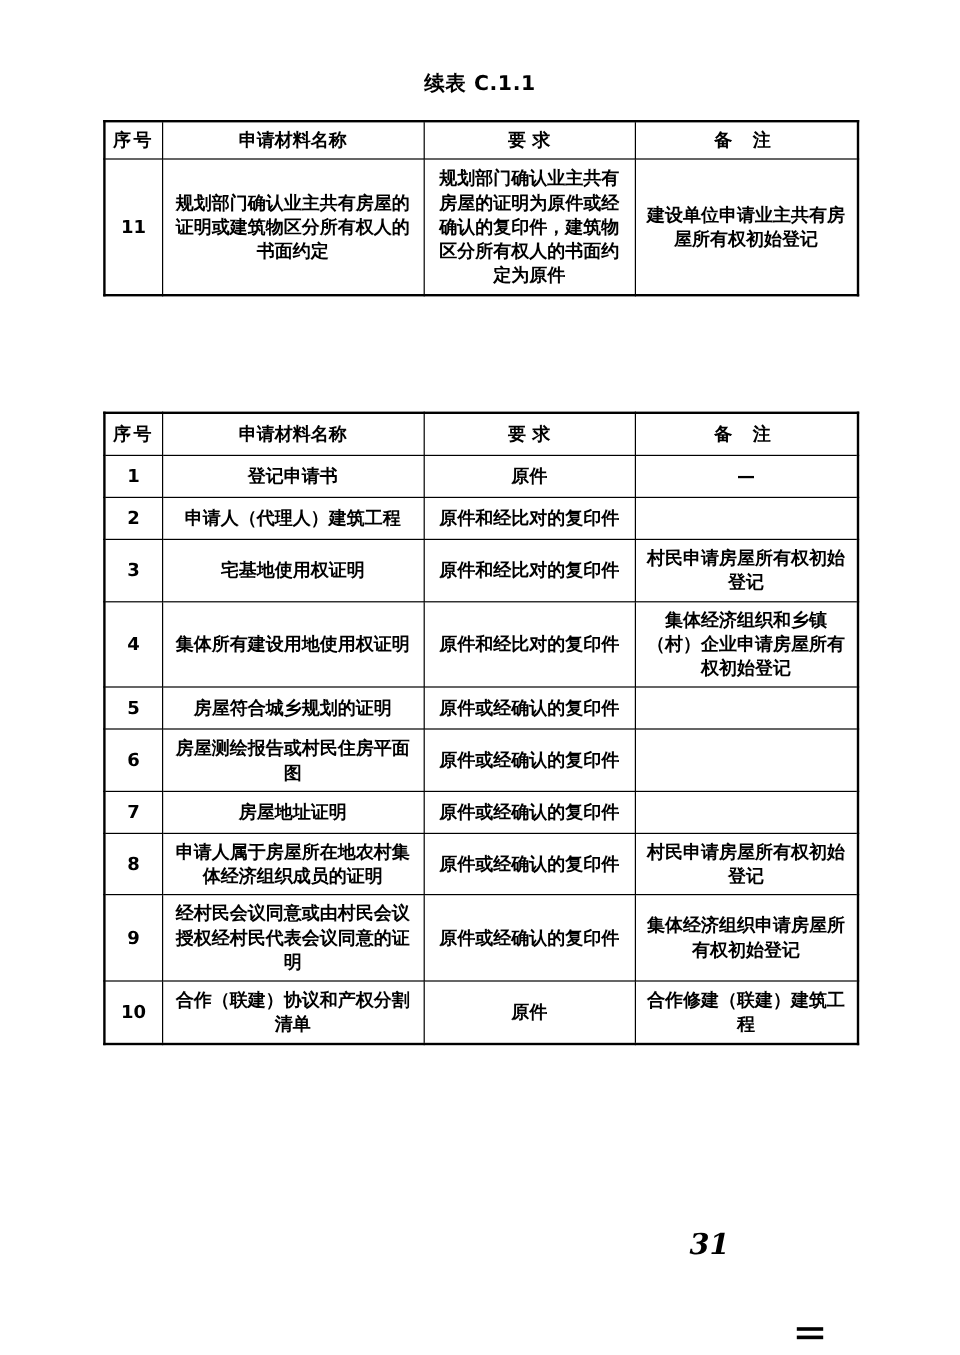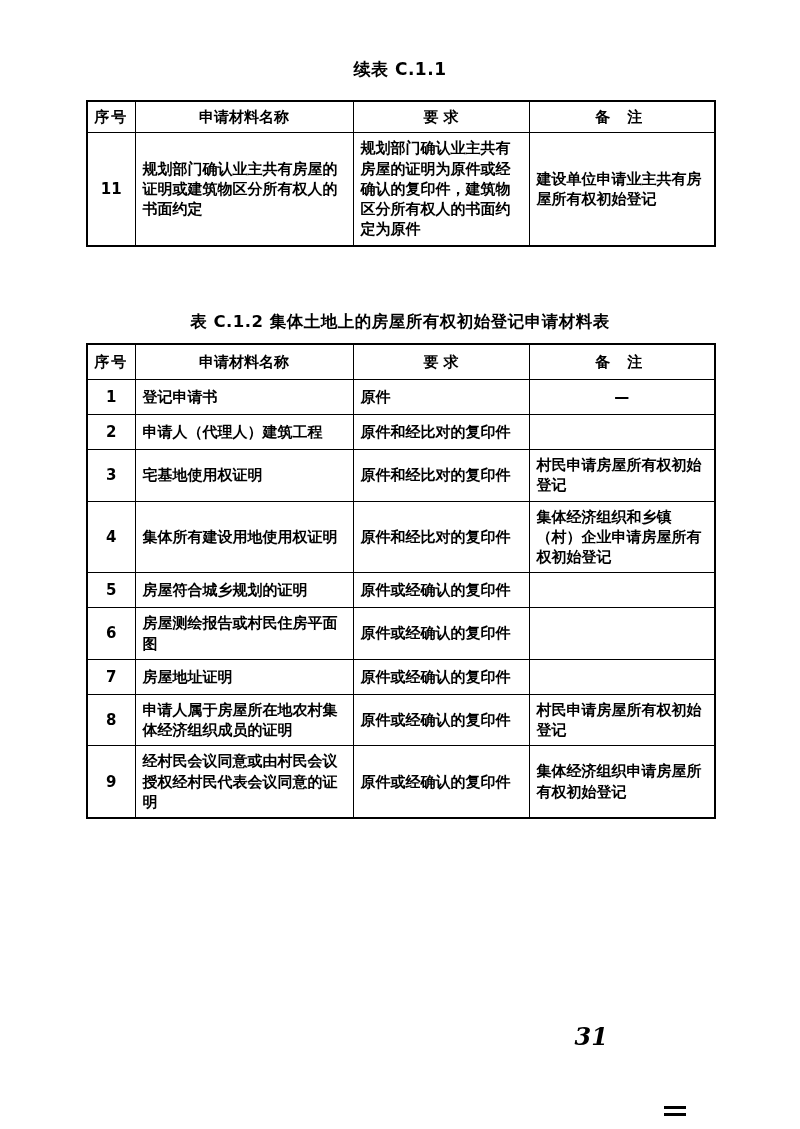--- a/index.html
+++ b/index.html
@@ -59,21 +59,21 @@
   }
   #table-c11 col.c1 { width: 48px; }
   #table-c11 col.c2 { width: 218px; }
   #table-c11 col.c3 { width: 176px; }
   #table-c11 col.c4 { width: 186px; }
 
   .hdr-seq { letter-spacing: 2px; }
   .hdr-note { letter-spacing: 6px; }
 
   .c-center { text-align: center; }
-  .c-left { text-align: left; }
+  .c-left { text-align: center; }
 
   .num-cell {
     text-align: center;
     font-size: 15px;
   }
 
   .sec-title {
     position: absolute;
     left: 0;
     top: 311px;
@@ -152,21 +152,20 @@
     <tbody>
       <tr>
         <td class="num-cell">11</td>
         <td class="c-left cell-pad-l">规划部门确认业主共有房屋的证明或建筑物区分所有权人的书面约定</td>
         <td class="c-left">规划部门确认业主共有房屋的证明为原件或经确认的复印件，建筑物区分所有权人的书面约定为原件</td>
         <td class="c-left">建设单位申请业主共有房屋所有权初始登记</td>
       </tr>
     </tbody>
   </table>
 
-  <div class="sec-title">表 C.1.2  集体土地上的房屋所有权初始登记申请材料表</div>
 
   <table class="tbl outer" id="table-c12">
     <colgroup>
         <col class="c1">
         <col class="c2">
         <col class="c3">
         <col class="c4">
       </colgroup>
     <thead>
       <tr>
@@ -224,20 +223,26 @@
         <td class="c-left cell-pad-l">申请人属于房屋所在地农村集体经济组织成员的证明</td>
         <td class="c-left">原件或经确认的复印件</td>
         <td class="c-left">村民申请房屋所有权初始登记</td>
       </tr>
       <tr>
         <td class="num-cell">9</td>
         <td class="c-left cell-pad-l">经村民会议同意或由村民会议授权经村民代表会议同意的证明</td>
         <td class="c-left">原件或经确认的复印件</td>
         <td class="c-left">集体经济组织申请房屋所有权初始登记</td>
       </tr>
+      <tr>
+        <td class="num-cell">10</td>
+        <td class="c-left cell-pad-l">合作（联建）协议和产权分割清单</td>
+        <td class="c-left">原件</td>
+        <td class="c-left">合作修建（联建）建筑工程</td>
+      </tr>
     </tbody>
   </table>
 
   <div class="page-num">31</div>
   <div class="edge-mark"></div>
   <div class="edge-mark2"></div>
 
 </div>
 
 </body></html>

